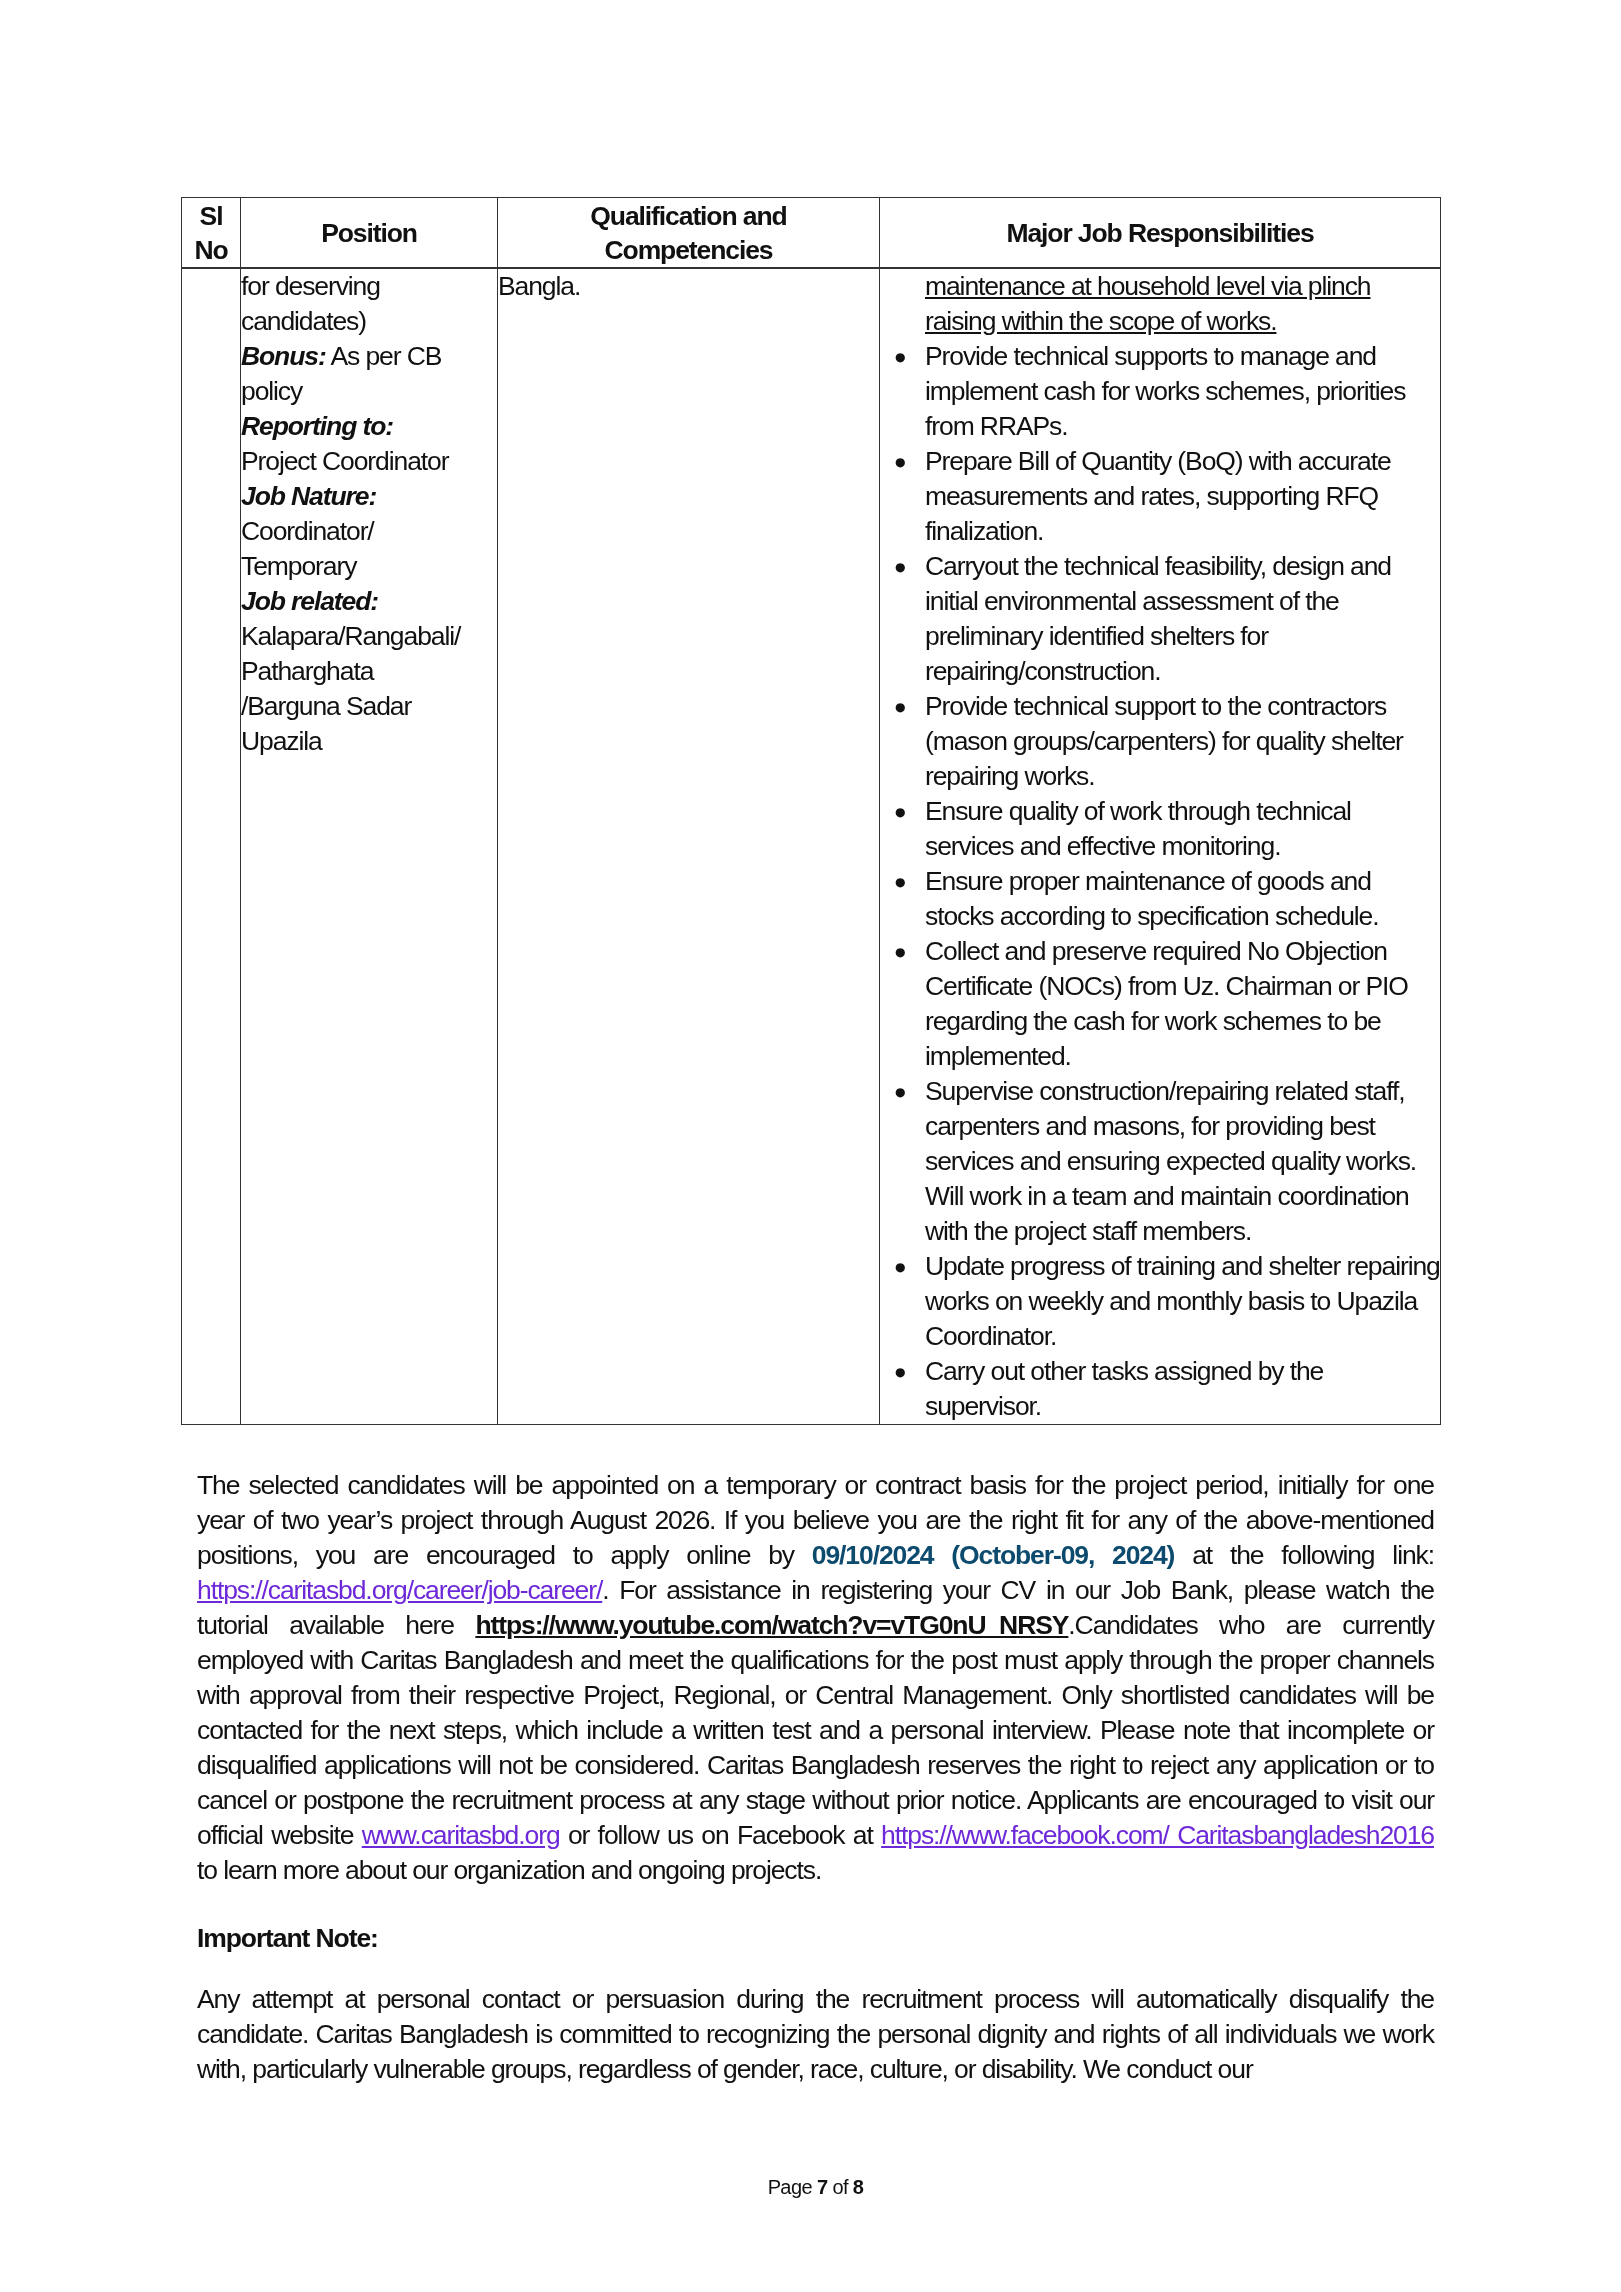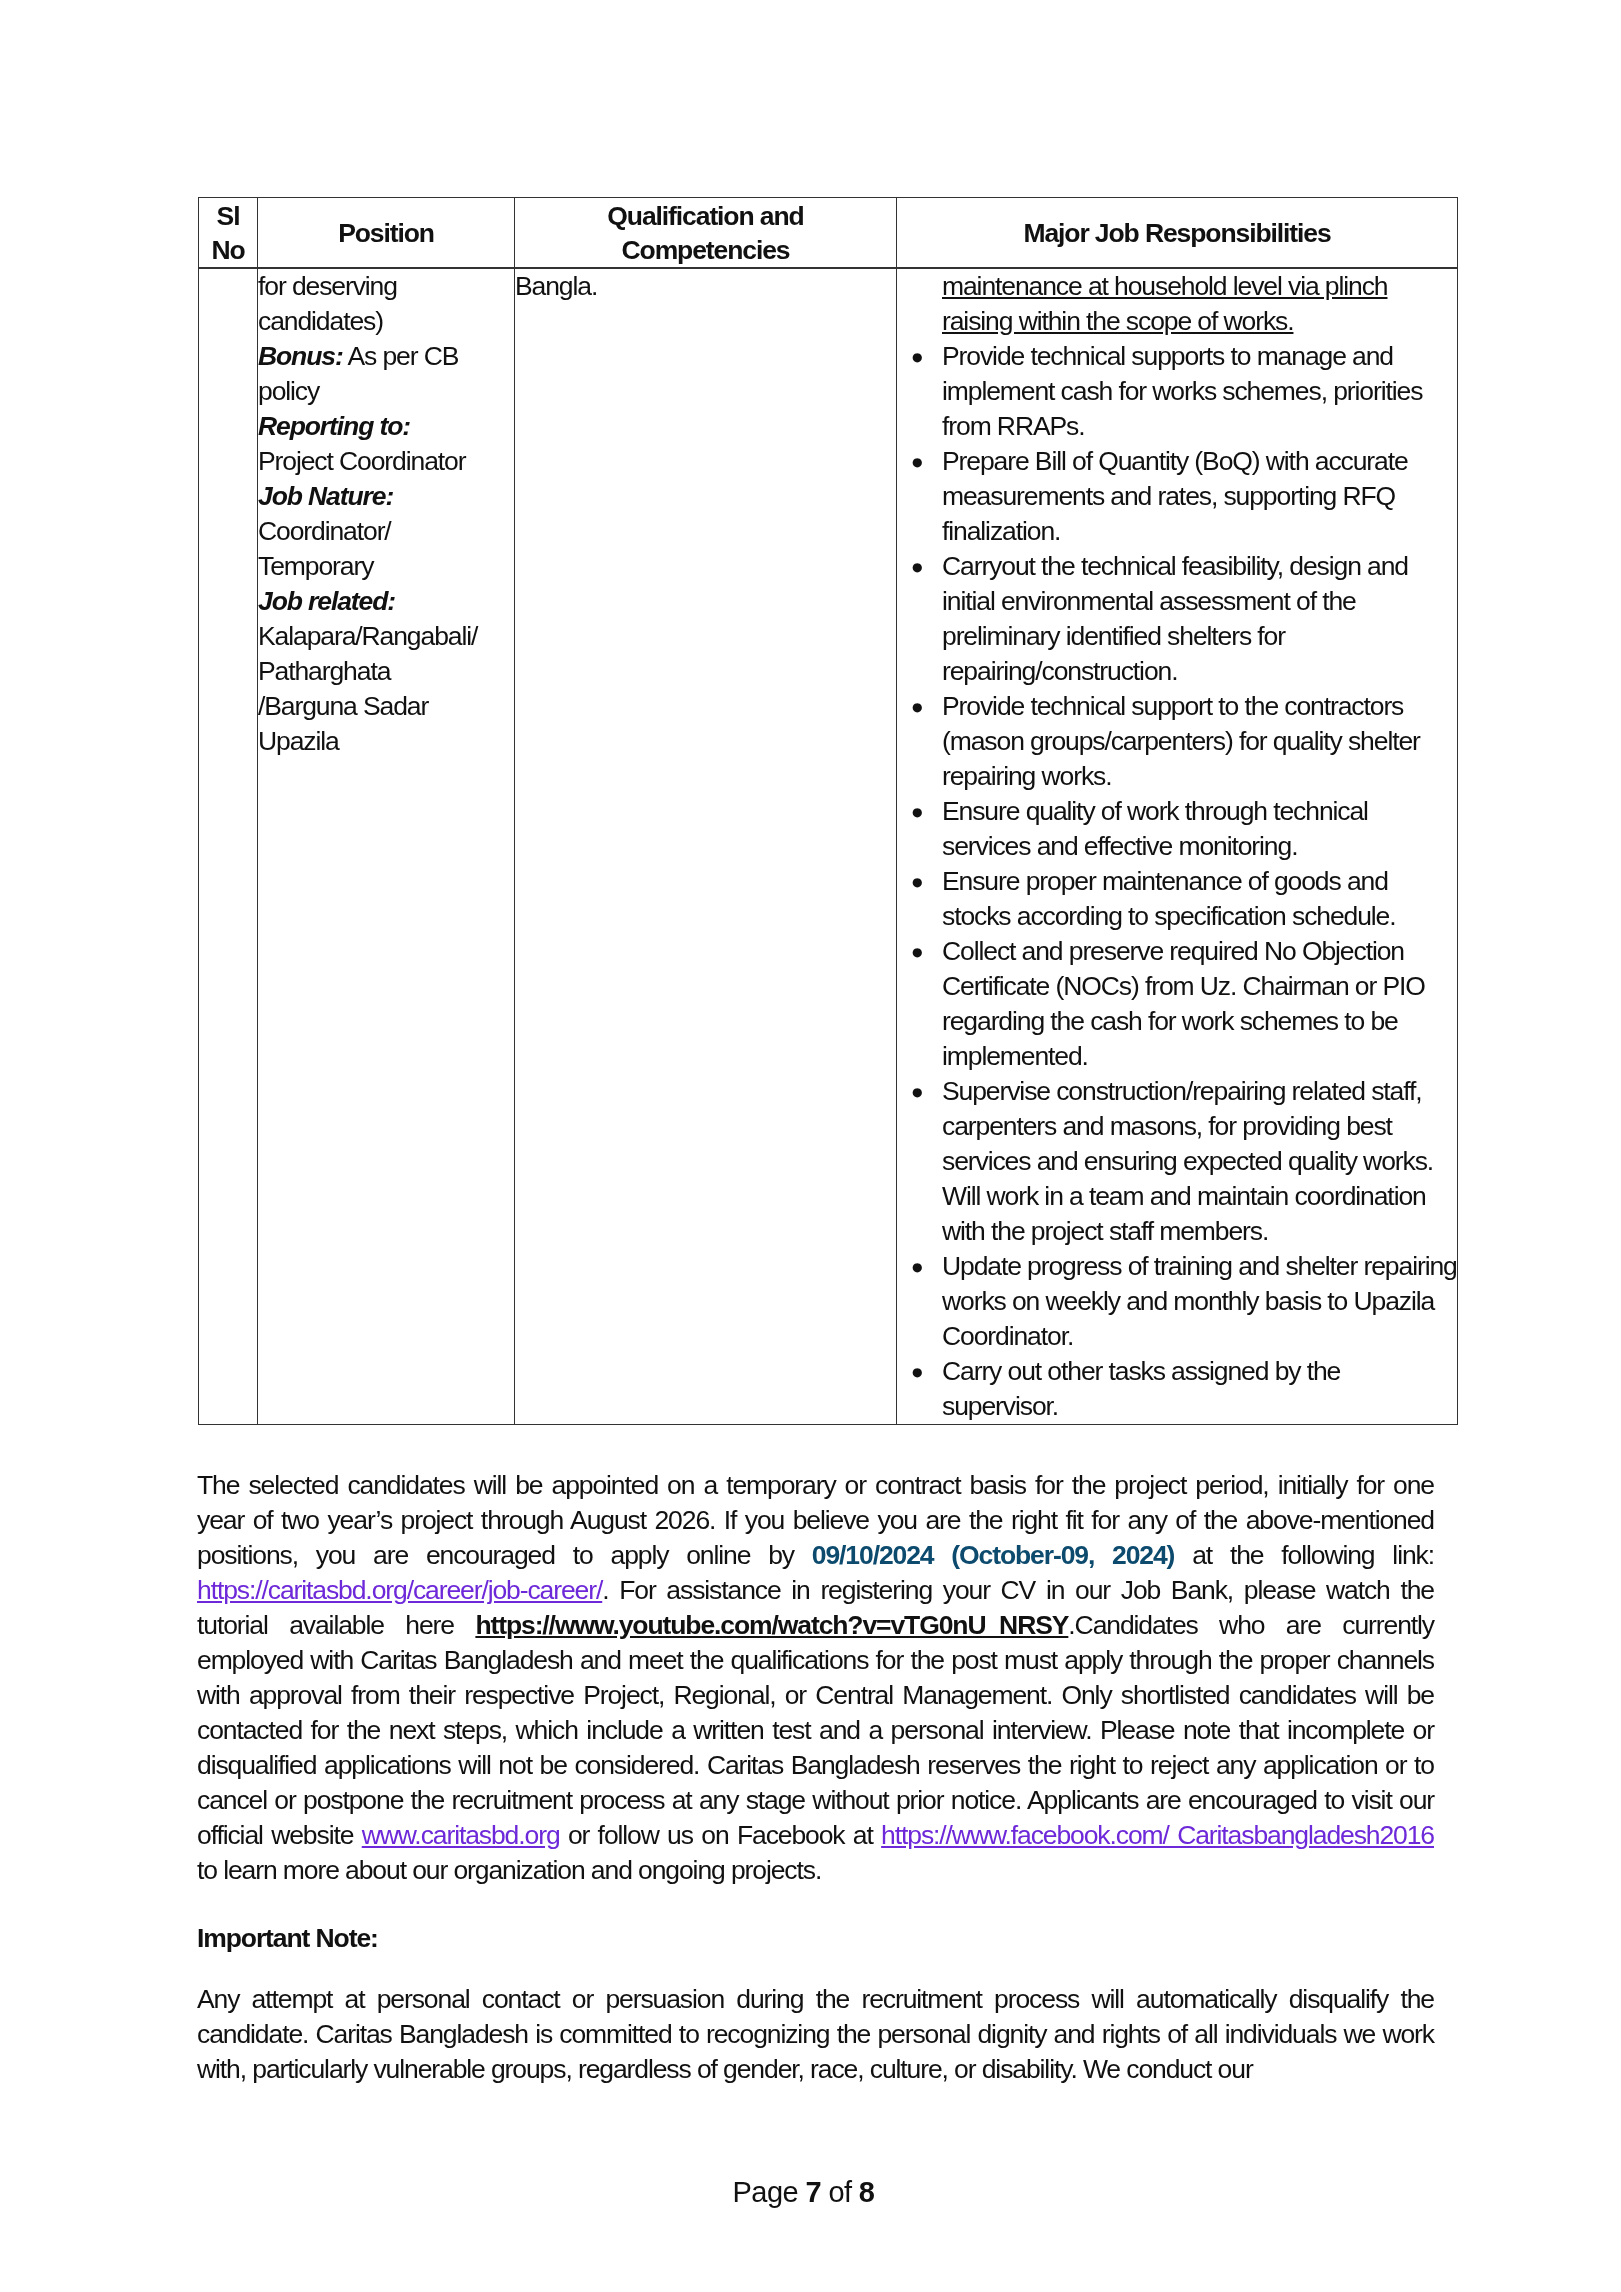--- a/index.html
+++ b/index.html
@@ -3,21 +3,21 @@
 <meta charset="utf-8">
 <style>
   html, body { margin: 0; padding: 0; background: #ffffff; }
   body {
     width: 1621px; height: 2293px; position: relative; overflow: hidden;
     font-family: "Liberation Sans", sans-serif; color: #111;
   }
   .page { position: absolute; left: 0; top: 0; width: 1621px; height: 2293px; }
 
   table.jobs {
-    position: absolute; left: 198px; top: 197px; width: 1259px;
+    position: absolute; left: 181px; top: 197px; width: 1259px;
     border-collapse: collapse; table-layout: fixed;
   }
   table.jobs th, table.jobs td {
     border: 1.5px solid #333; vertical-align: top; padding: 0;
   }
   table.jobs th {
     font-weight: bold; text-align: center; vertical-align: middle;
     height: 69px; line-height: 34px; font-size: 26.5px; letter-spacing: -1.1px;
   }
   table.jobs tr.head th { border-bottom: 2.9px double #333; }
@@ -36,22 +36,22 @@
     position: absolute; left: 197px; width: 1237px; text-align: justify;
     font-size: 26.5px; letter-spacing: -1.1px; line-height: 35px;
   }
   .p1 { top: 1468px; }
   .note-head { position: absolute; left: 197px; top: 1923px; font-weight: bold; font-size: 26.5px; letter-spacing: -1.1px; }
   .p2 { top: 1982px; }
   a.link { color: #6d28d9; text-decoration: underline; }
   .red { color: #0c4a6e; font-weight: bold; }
   .yt { font-weight: bold; text-decoration: underline; color: #111; }
   .footer {
-    position: absolute; left: 4px; width: 1599px; top: 2176px; text-align: center;
-    font-size: 29px; letter-spacing: -0.6px;
+    position: absolute; left: 16px; width: 1599px; top: 2176px; text-align: center;
+    font-size: 20px; letter-spacing: -0.6px;
   }
   .footer b { font-weight: bold; }
 </style>
 </head>
 <body>
 
 <div class="page">
 
   <table class="jobs">
     <colgroup>

